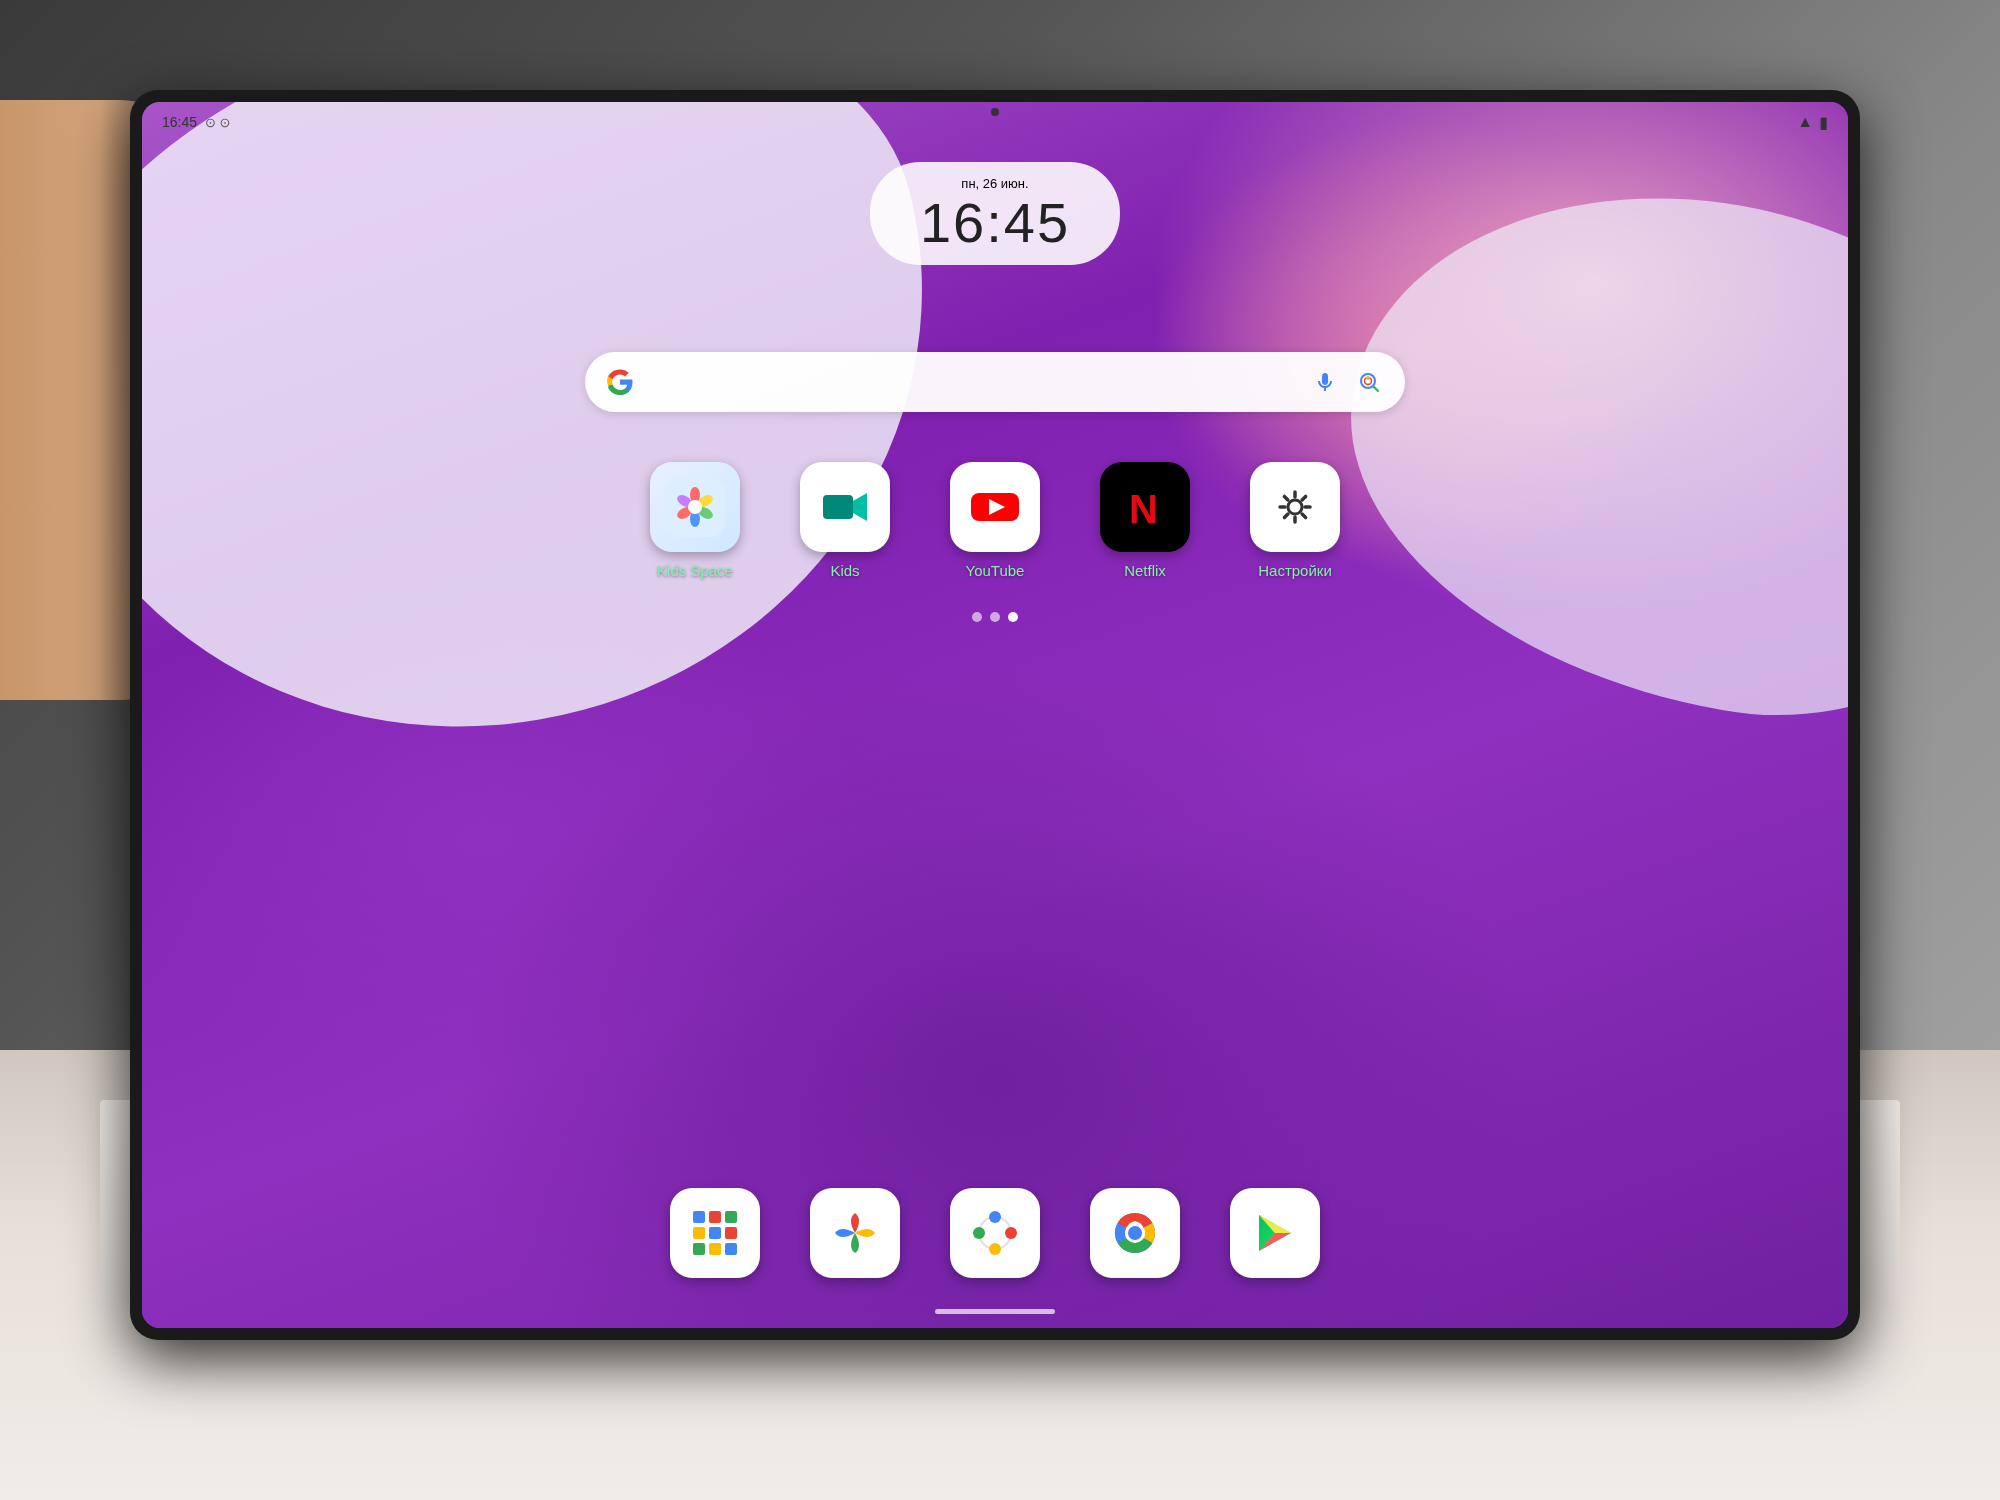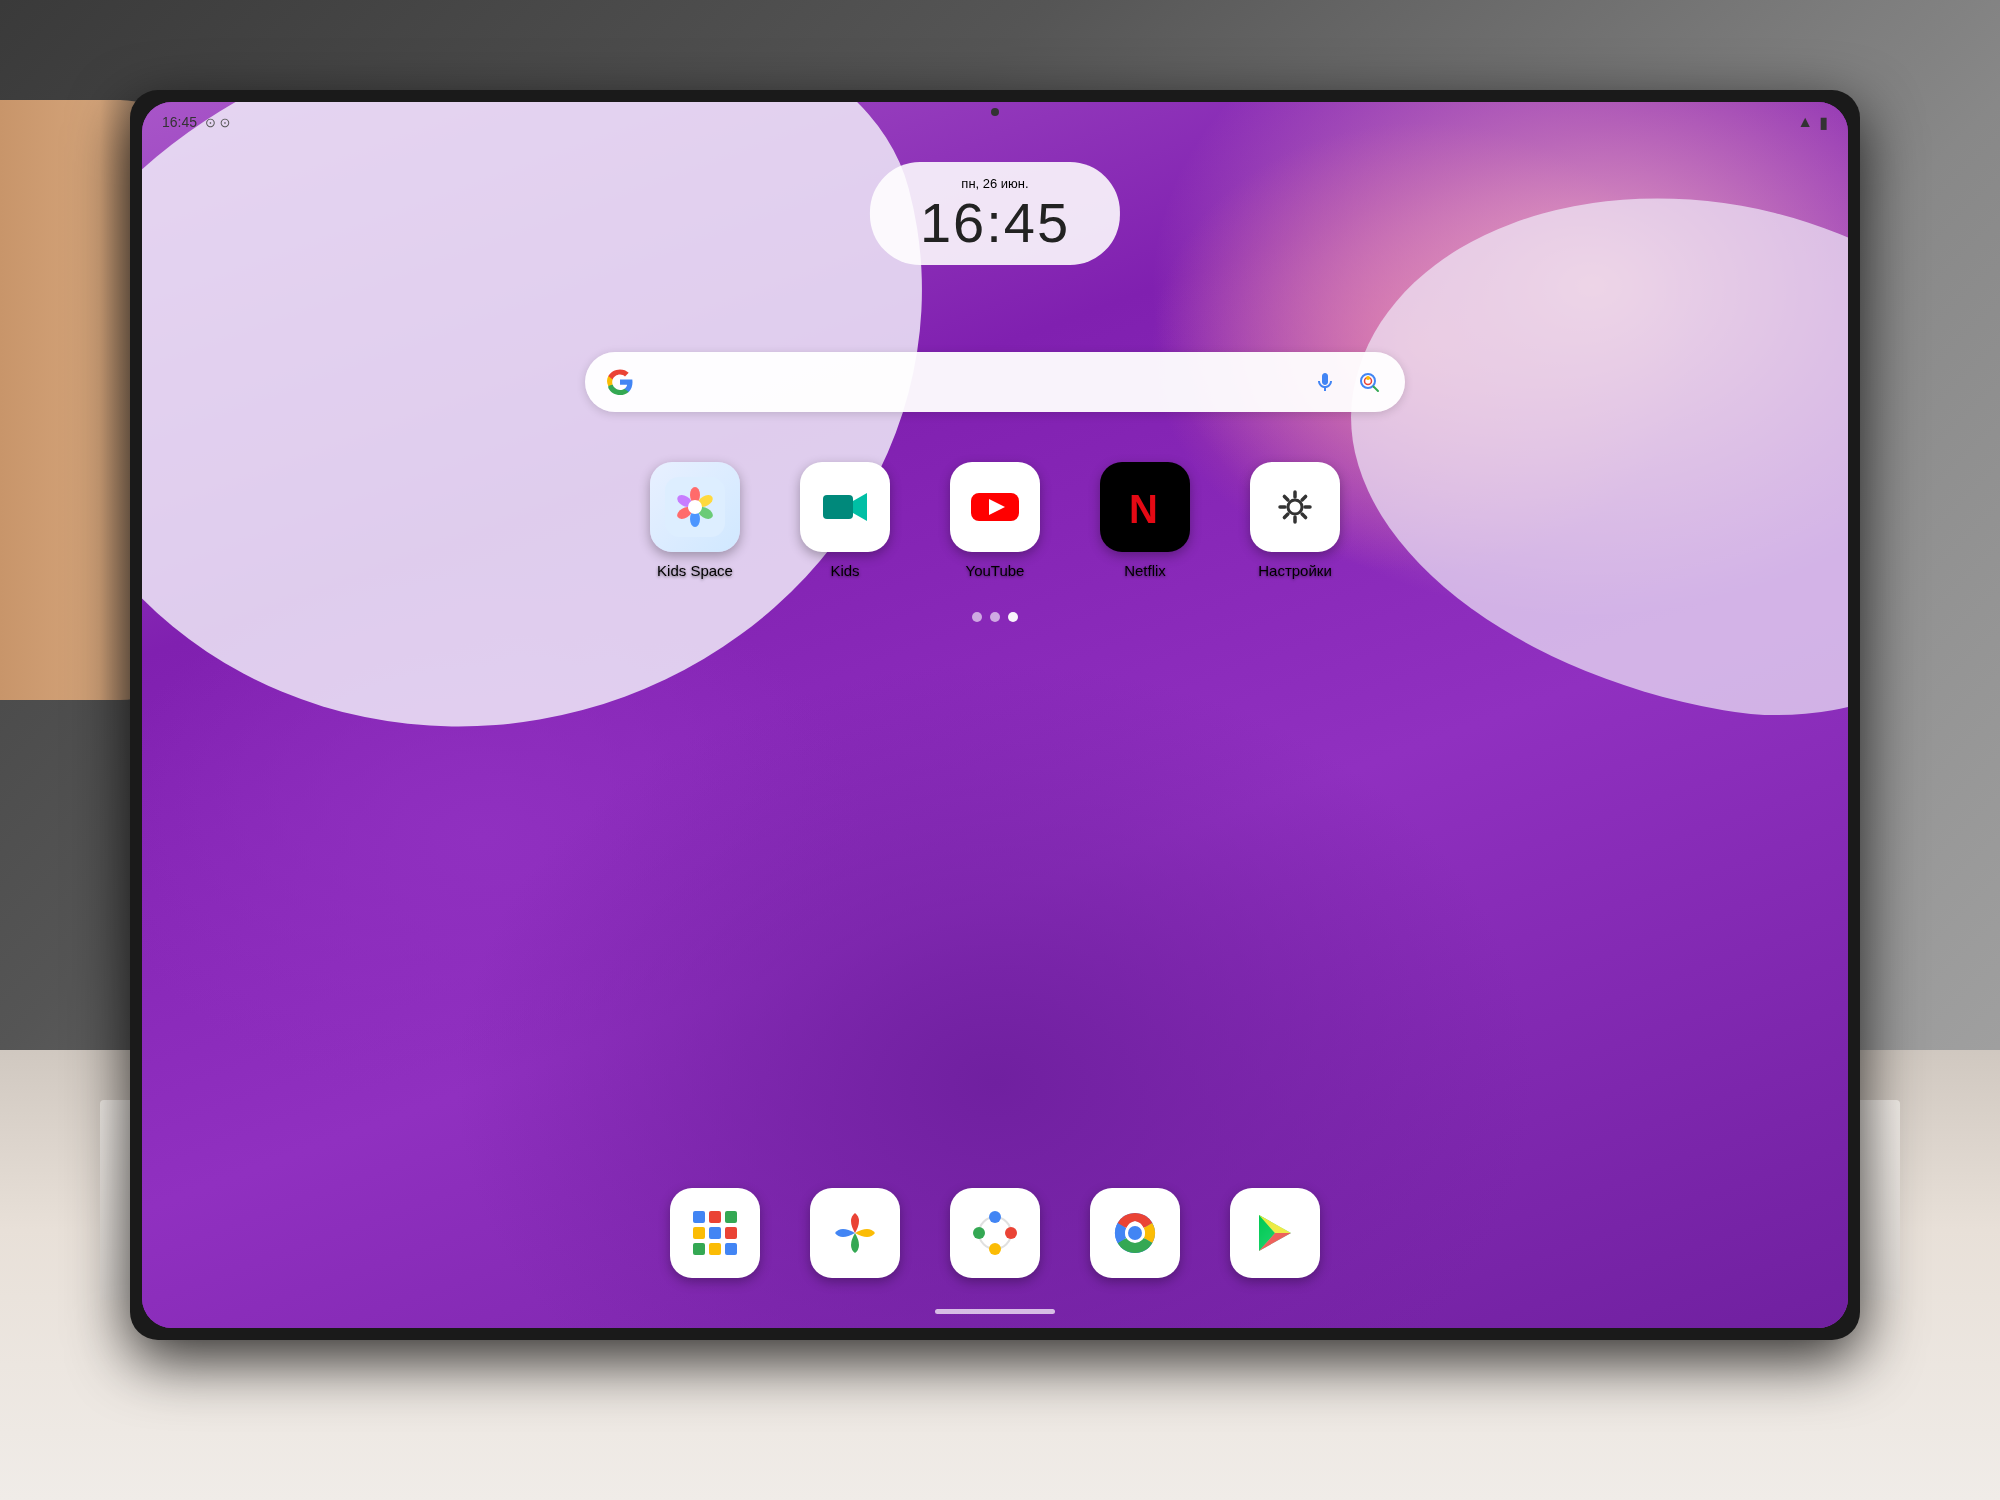--- a/index.html
+++ b/index.html
@@ -51,21 +51,21 @@
       background: #1a1a1a;
       border-radius: 28px;
       box-shadow: 0 20px 60px rgba(0,0,0,0.8);
       padding: 12px;
     }
 
     
     .tablet-screen {
       width: 100%;
       height: 100%;
-      border-radius: 30px;
+      border-radius: 18px;
       overflow: hidden;
       position: relative;
       background: #9b30c8;
     }
 
     
     .wallpaper {
       position: absolute;
       inset: 0;
       background:
@@ -201,21 +201,21 @@
       height: 90px;
       border-radius: 22px;
       display: flex;
       align-items: center;
       justify-content: center;
       font-size: 44px;
       box-shadow: 0 4px 12px rgba(0,0,0,0.3);
     }
     .app-label {
       font-size: 15px;
-      color: #000000;
+      color: #86efac;
       font-family: sans-serif;
       text-align: center;
       text-shadow: 0 1px 3px rgba(0,0,0,0.5);
       max-width: 100px;
     }
 
     
     .icon-kids-space {
       background: linear-gradient(135deg, #e8f0ff 0%, #d0e8ff 100%);
     }

